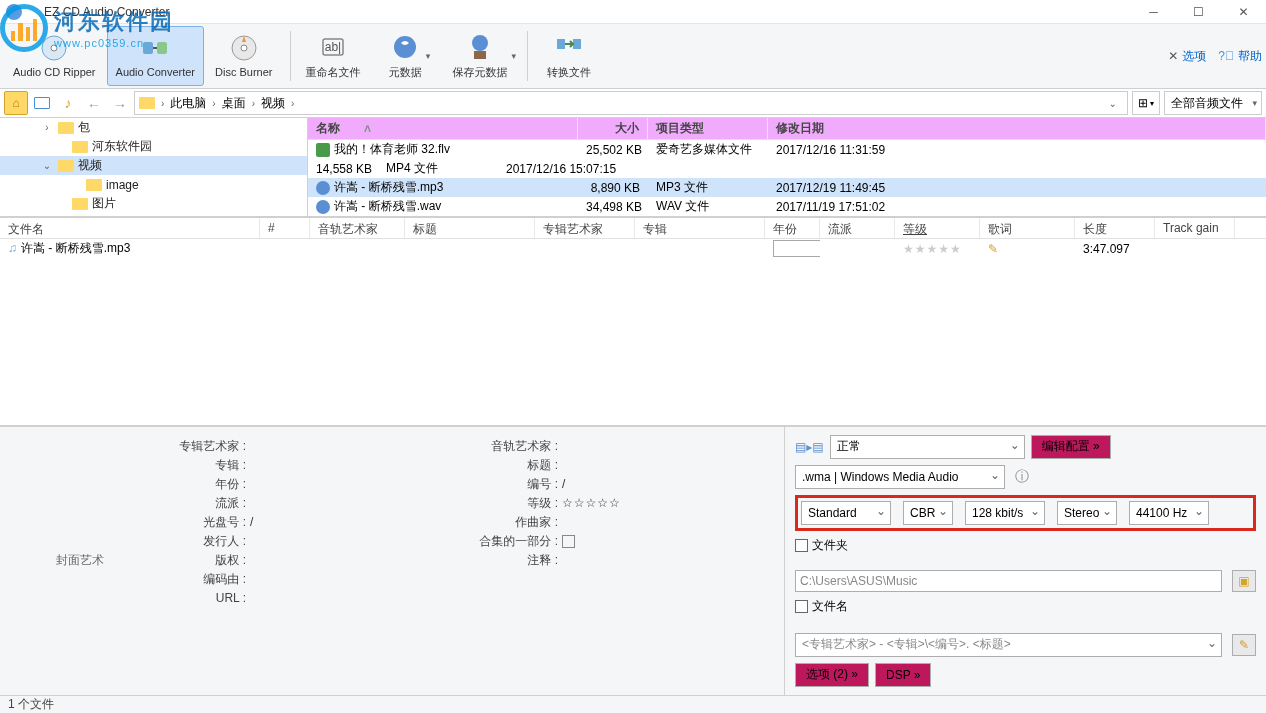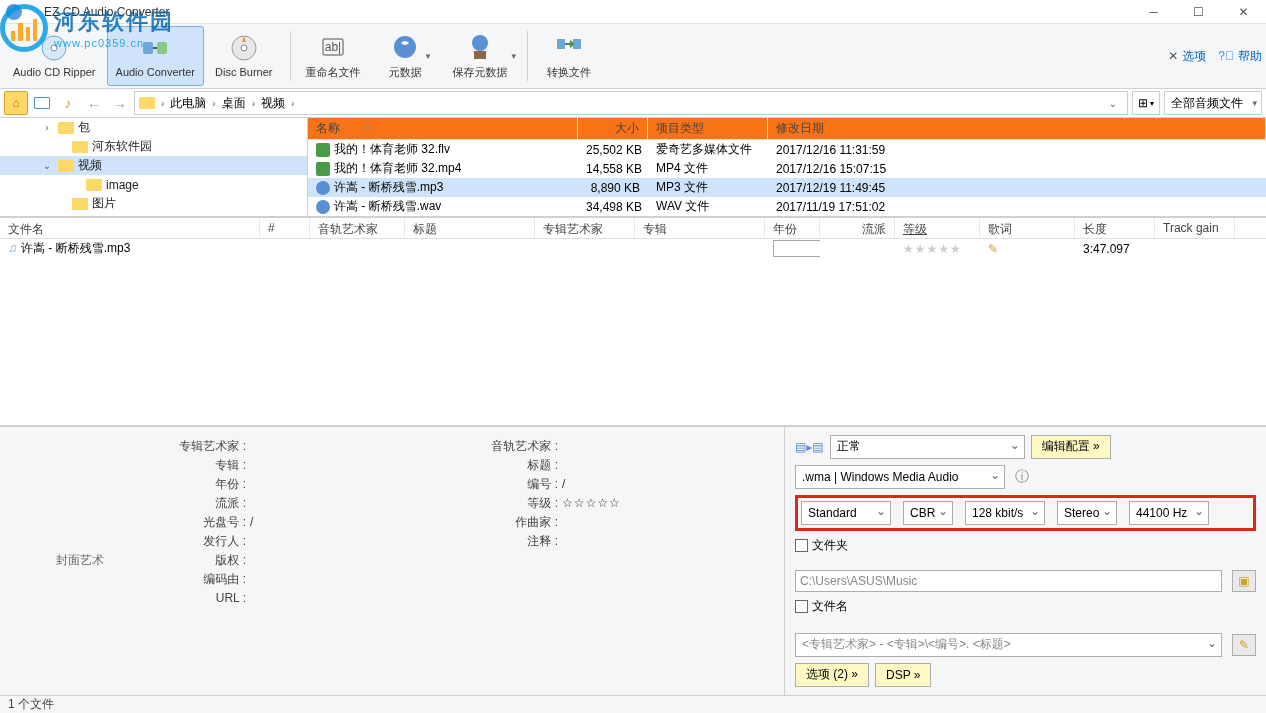--- a/index.html
+++ b/index.html
@@ -33,21 +33,21 @@
 .filter-sel { height: 24px; border: 1px solid #ccc; margin-left: 4px; padding: 0 18px 0 6px; display: flex; align-items: center; cursor: pointer; background: #fff; position: relative; }
 .filter-sel::after { content: "▾"; position: absolute; right: 4px; color: #666; font-size: 9px; }
 .browser-split { display: flex; height: 100px; border-bottom: 1px solid #d0d0d0; }
 .tree-pane { width: 308px; border-right: 1px solid #d0d0d0; overflow: auto; background: #fff; }
 .tree-row { display: flex; align-items: center; height: 19px; padding-left: 8px; cursor: pointer; }
 .tree-row.sel { background: #cfe4fb; }
 .tree-toggle { width: 14px; color: #666; font-size: 10px; text-align: center; }
 .tree-icon { width: 16px; height: 12px; background: #ffd968; border-radius: 1px; margin: 0 4px; }
 .tree-label { color: #222; }
 .file-pane { flex: 1; display: flex; flex-direction: column; background: #fff; }
-.file-header { display: flex; height: 22px; background: #f97316; border-bottom: 1px solid #e0e0e0; }
+.file-header { display: flex; height: 22px; background: #f0abfc; border-bottom: 1px solid #e0e0e0; font-weight: bold; }
 .fh-col { padding: 3px 8px; border-right: 1px solid #e8e8e8; color: #444; display: flex; align-items: center; cursor: pointer; }
 .fh-col.sort::after { content: "˄"; margin-left: 24px; color: #888; font-size: 12px; }
 .file-list { flex: 1; overflow: auto; }
 .fl-row { display: flex; height: 19px; align-items: center; cursor: pointer; }
 .fl-row.sel { background: #cfe4fb; }
 .fl-cell { padding: 0 8px; overflow: hidden; white-space: nowrap; }
 .fl-icon { width: 14px; height: 14px; margin-right: 4px; display: inline-block; vertical-align: middle; }
 .fi-video { background: #4a9a4a; border-radius: 2px; }
 .fi-audio { background: #5b8fd4; border-radius: 7px; }
 .queue-header { display: flex; height: 22px; background: #fff; border-bottom: 1px solid #e0e0e0; border-top: 1px solid #d0d0d0; }
@@ -67,21 +67,21 @@
 .mf-label { width: 100px; text-align: right; color: #444; padding-right: 4px; }
 .mf-val { color: #333; }
 .mf-val.gray { color: #aaa; }
 .mf-chk { width: 13px; height: 13px; border: 1px solid #888; }
 .settings-pane { flex: 1; padding: 8px 10px; display: flex; flex-direction: column; gap: 6px; }
 .sp-row { display: flex; align-items: center; gap: 6px; }
 .sel-box { height: 24px; border: 1px solid #adadad; background: #fff; padding: 0 6px; display: flex; align-items: center; cursor: pointer; position: relative; }
 .sel-box::after { content: "⌄"; position: absolute; right: 4px; color: #666; font-size: 12px; top: 2px; }
 .sel-box.w-mode { width: 195px; }
 .sel-box.w-fmt { width: 210px; padding-right: 18px; }
-.btn-std { height: 24px; border: 1px solid #adadad; background: #fef9c3; padding: 0 10px; cursor: pointer; display: flex; align-items: center; }
+.btn-std { height: 24px; border: 1px solid #adadad; background: #be185d; padding: 0 10px; cursor: pointer; display: flex; align-items: center; }
 .enc-row { display: flex; gap: 12px; border: 3px solid #d9291c; padding: 3px; }
 .chk-label { display: flex; align-items: center; gap: 4px; }
 .chk-box { width: 13px; height: 13px; border: 1px solid #666; background: #fff; }
 .path-input { flex: 1; height: 22px; border: 1px solid #adadad; background: #fff; padding: 0 4px; color: #888; }
 .browse-btn { width: 24px; height: 22px; border: 1px solid #adadad; background: #e9e9e9; margin-left: 4px; cursor: pointer; display: flex; align-items: center; justify-content: center; }
 .statusbar { height: 22px; border-top: 1px solid #d0d0d0; display: flex; align-items: center; padding: 0 8px; background: #f5f6f7; color: #444; }
 .watermark { position: absolute; top: 0; left: 0; width: 210px; height: 56px; pointer-events: none; opacity: 0.82; z-index: 5; display: flex; align-items: center; }
 .wm-logo { width: 48px; height: 48px; border: 5px solid #0099e5; border-radius: 50%; position: relative; margin-right: 6px; }
 .wm-bars { position: absolute; inset: 6px; display: flex; gap: 3px; align-items: flex-end; justify-content: center; }
 .wm-bars span { width: 5px; background: #ff9900; }
@@ -263,21 +263,20 @@
       <div class="fh-col" style="flex:1">修改日期</div>
     </div>
     <div class="file-list" id="file-list">
         <div class="fl-row">
           <div class="fl-cell" style="width:270px"><span class="fl-icon fi-video"></span><span>我的！体育老师 32.flv</span></div>
           <div class="fl-cell" style="width:70px;text-align:right">25,502 KB</div>
           <div class="fl-cell" style="width:120px">爱奇艺多媒体文件</div>
           <div class="fl-cell">2017/12/16 11:31:59</div>
         </div>
         <div class="fl-row">
-          <div class="fl-cell" style="width:270px"><span class="fl-icon fi-video"></span><span>我的！体育老师 32.mp4</span></div>
           <div class="fl-cell" style="width:70px;text-align:right">14,558 KB</div>
           <div class="fl-cell" style="width:120px">MP4 文件</div>
           <div class="fl-cell">2017/12/16 15:07:15</div>
         </div>
         <div class="fl-row sel">
           <div class="fl-cell" style="width:270px"><span class="fl-icon fi-audio"></span><span>许嵩 - 断桥残雪.mp3</span></div>
           <div class="fl-cell" style="width:70px;text-align:right">8,890 KB</div>
           <div class="fl-cell" style="width:120px">MP3 文件</div>
           <div class="fl-cell">2017/12/19 11:49:45</div>
         </div>
@@ -292,21 +291,21 @@
 </div>
 
 <div class="queue-header" id="queue-header">
     <div class="qh-col" style="width: 260px;">文件名</div>
     <div class="qh-col" style="width: 50px;">#</div>
     <div class="qh-col" style="width: 95px;">音轨艺术家</div>
     <div class="qh-col" style="width: 130px;">标题</div>
     <div class="qh-col" style="width: 100px;">专辑艺术家</div>
     <div class="qh-col" style="width: 130px;">专辑</div>
     <div class="qh-col" style="width: 55px;">年份</div>
-    <div class="qh-col" style="width: 75px; text-align: right;">流派</div>
+    <div class="qh-col" style="width: 75px;">流派</div>
     <div class="qh-col" style="width: 85px; text-decoration: underline;">等级</div>
     <div class="qh-col" style="width: 95px;">歌词</div>
     <div class="qh-col" style="width: 80px;">长度</div>
     <div class="qh-col" style="width: 80px;">Track gain</div>
   </div>
 <div class="queue-list" id="queue-list">
     <div class="ql-row">
     <div class="ql-cell" style="width:260px"><span style="color:#6aa8d8;margin-right:4px">♫</span><span>许嵩 - 断桥残雪.mp3</span></div>
     <div class="ql-cell" style="width:50px"></div>
     <div class="ql-cell" style="width:95px"></div>
@@ -381,20 +380,24 @@
           </div>
           <div class="meta-field">
             <span class="mf-label">等级 :</span>
             <span class="mf-val stars">☆☆☆☆☆</span>
           </div>
           <div class="meta-field">
             <span class="mf-label">作曲家 :</span>
             <span class="mf-val gray"></span>
           </div>
           <div class="meta-field">
+            <span class="mf-label">合集的一部分 :</span>
+            <span class="mf-chk"></span>
+          </div>
+          <div class="meta-field">
             <span class="mf-label">注释 :</span>
             <span class="mf-val gray"></span>
           </div>
         </div>
     </div>
   </div>
   <div class="settings-pane">
     <div class="sp-row">
       <span style="color:#5b8fd4">▤▸▤</span>
       <div class="sel-box w-mode">

